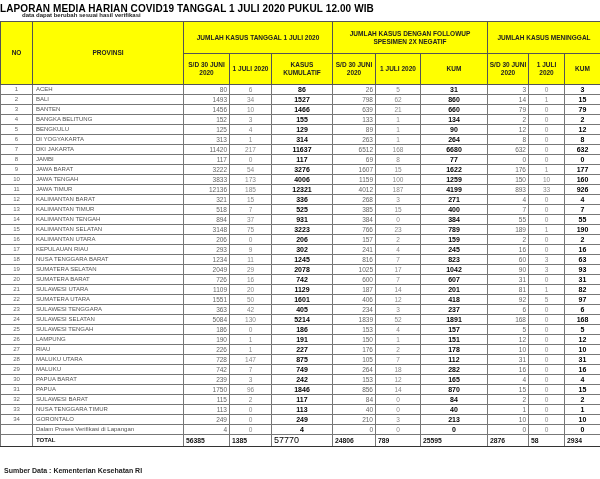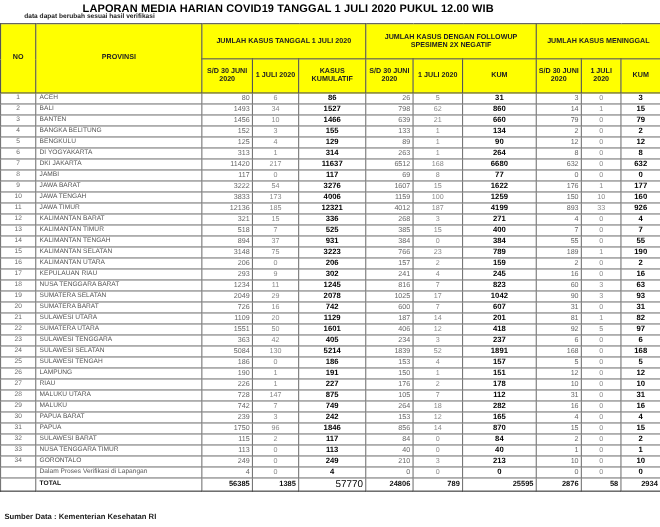--- a/index.html
+++ b/index.html
@@ -1,27 +1,27 @@
 <!DOCTYPE html>
 <html><head>
 <meta charset="utf-8">
 <style>
   html, body { margin:0; padding:0; background:#ffffff; }
   body { width:600px; height:479px; overflow:hidden; font-family:"Liberation Sans", sans-serif; color:#000; position:relative; }
-  .title { position:absolute; left:0; top:3px; width:524px; text-align:center; font-weight:bold; font-size:10px; letter-spacing:0.1px; }
+  .title { position:absolute; left:0; top:3px; width:524px; text-align:left; font-weight:bold; font-size:10px; letter-spacing:0.1px; }
   .subtitle { position:absolute; left:22px; top:12px; font-size:6px; font-weight:bold; color:#222; }
   table { position:absolute; left:0; top:21px; border-collapse:collapse; table-layout:fixed; width:600px; }
   th { background:#ffff00; border:1px solid #555; font-size:6.5px; font-weight:bold; color:#222; padding:0; line-height:8px; }
   td { border:1px solid #777; font-size:6.8px; padding:0 2px; height:9px; line-height:9px; white-space:nowrap; overflow:hidden; }
   td.no { text-align:center; color:#666; font-size:6px; }
   td.prov { text-align:left; color:#555; font-size:6px; padding-left:3px; }
   td.num { text-align:right; color:#666; font-size:6.5px; }
   td.dly { text-align:center; color:#888; font-size:6.5px; }
   td.kum { text-align:center; font-weight:bold; color:#000; font-size:7px; }
-  tr.total td { font-weight:bold; color:#111; text-align:right; height:11px; border-top:1.5px solid #333; border-bottom:1.5px solid #333; }
+  tr.total td { font-weight:bold; color:#111; text-align:left; height:11px; border-top:1.5px solid #333; border-bottom:1.5px solid #333; }
   tr.total td.prov { text-align:left; }
   tr.total td.big { font-size:9px; font-weight:normal; color:#000; }
   .source { position:absolute; left:4px; top:467px; font-size:7px; font-weight:bold; color:#222; }
 </style>
 </head>
 <body>
 
 <div class="title">LAPORAN MEDIA HARIAN COVID19 TANGGAL 1 JULI 2020 PUKUL 12.00 WIB</div>
 <div class="subtitle">data dapat berubah sesuai hasil verifikasi</div>
 

